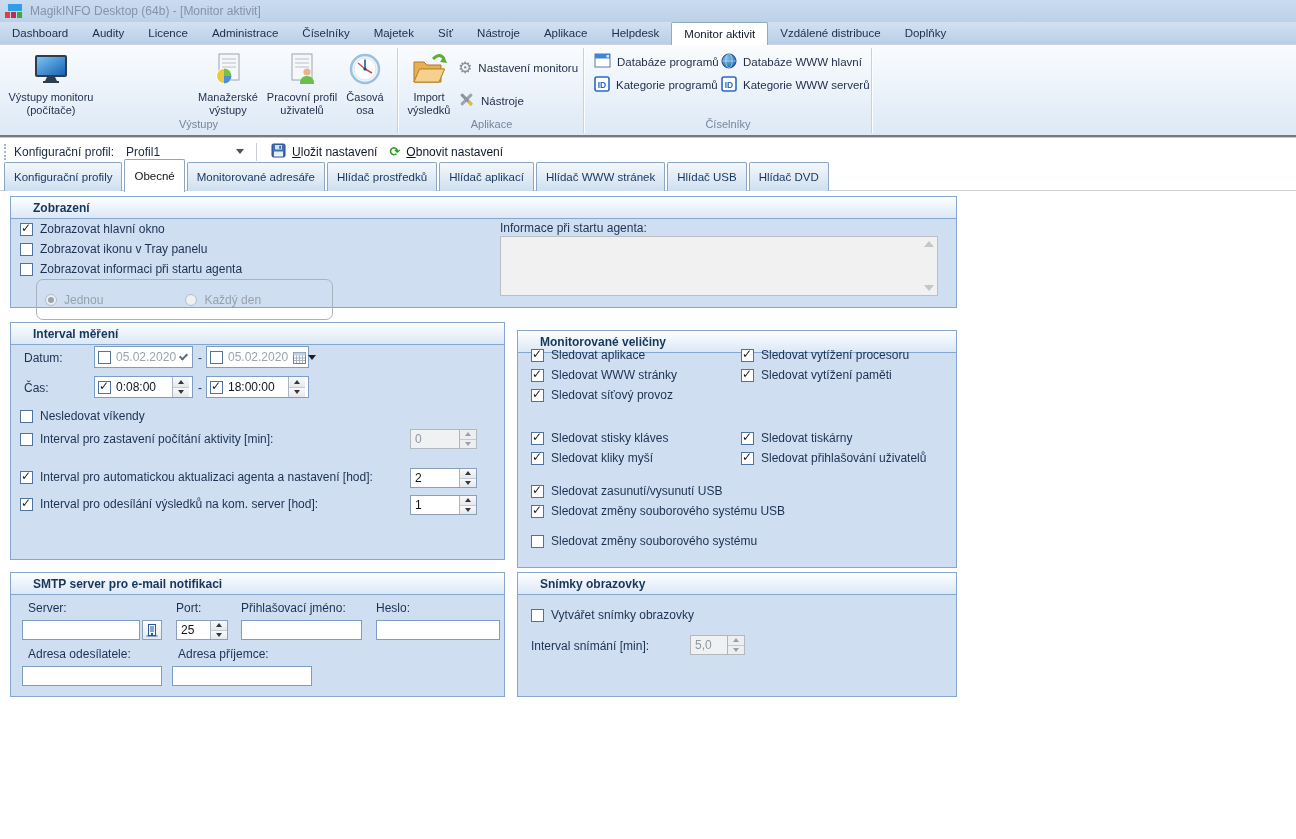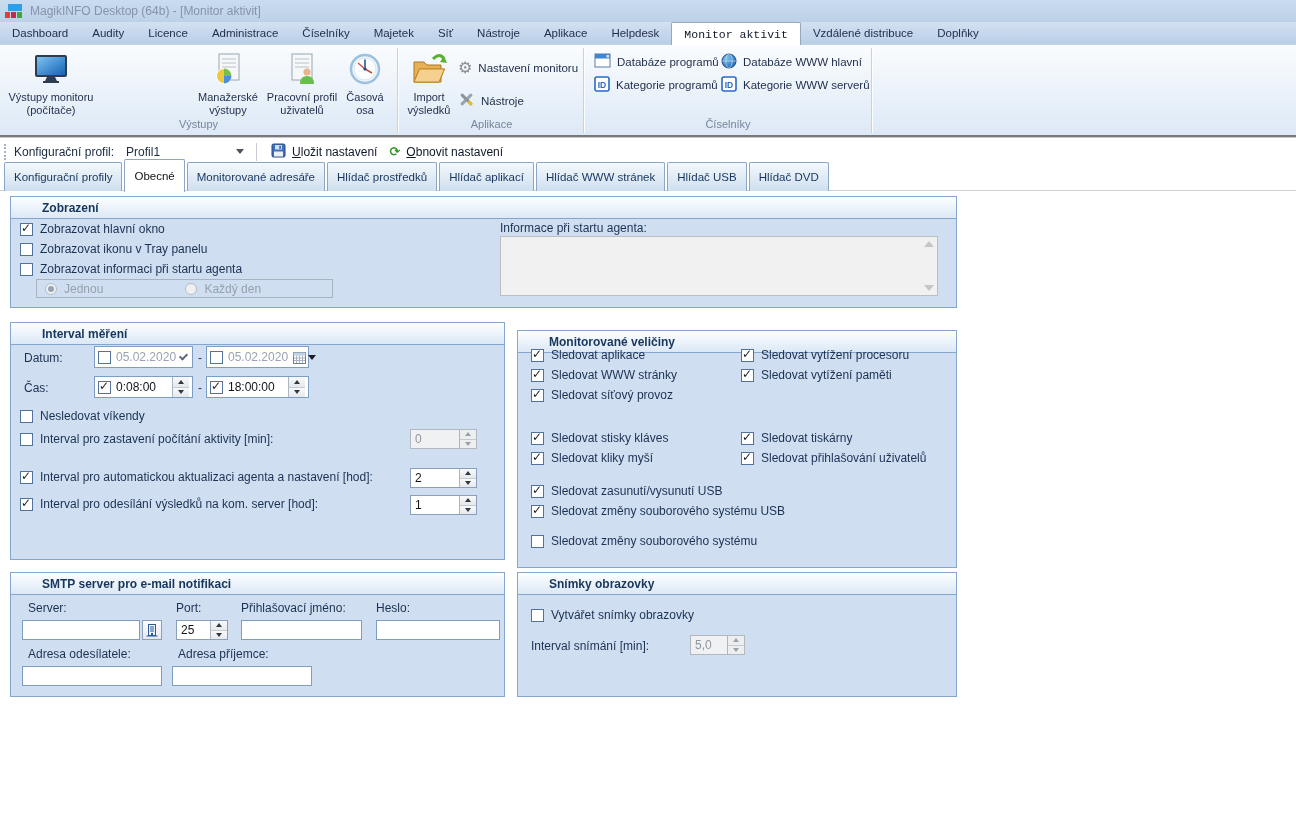--- a/index.html
+++ b/index.html
@@ -16,21 +16,21 @@
   .logo .bar{position:absolute;left:3px;top:0;width:14px;height:7px;background:#2e9fe6;}
   .logo .s1{position:absolute;left:0;top:8px;width:5px;height:6px;background:#e23c3c;}
   .logo .s2{position:absolute;left:6px;top:8px;width:5px;height:6px;background:#c22a52;}
   .logo .s3{position:absolute;left:12px;top:8px;width:5px;height:6px;background:#3ca83c;}
 
   
   #menubar{left:0;top:22px;width:1296px;height:23px;background:linear-gradient(#d3e1f2,#b9cee6);
            display:flex;align-items:stretch;border-bottom:1px solid #c6d4e6;box-sizing:border-box;}
   .menu-item{display:flex;align-items:center;padding:0 12px;font-size:11.5px;color:#1e2c49;cursor:default;}
   .menu-item.active{background:#fff;border:1px solid #98a8bc;border-bottom:none;border-radius:2px 2px 0 0;
-                    margin-bottom:-1px;color:#101827;font-family:Liberation Mono, monospace;}
+                    margin-bottom:-1px;color:#101827;}
 
   
   #ribbon{left:0;top:45px;width:1296px;height:90px;background:linear-gradient(#fafcfe,#dde9f6);}
   .rib-sep{position:absolute;top:3px;bottom:2px;width:1px;background:#c3d2e4;border-right:1px solid #fbfdff;}
   .rib-label{position:absolute;bottom:2px;height:15px;text-align:center;font-size:11px;color:#76859d;}
   .bigbtn{position:absolute;top:2px;height:84px;display:flex;flex-direction:column;align-items:center;
           justify-content:flex-start;text-align:center;font-size:11px;line-height:12.5px;color:#1e2c49;cursor:default;}
   .bigbtn .ic{height:38px;display:flex;align-items:center;justify-content:center;margin-top:3px;margin-bottom:3px;}
   .smallbtn{position:absolute;display:flex;align-items:center;gap:6px;font-size:11.5px;color:#1e2c49;cursor:default;}
   #riblines{left:0;top:135px;width:1296px;height:3px;background:#77797c;border-bottom:1px solid #c8cacc;box-sizing:border-box;}
@@ -52,21 +52,21 @@
   #tabline{left:0;top:190px;width:1296px;height:1px;background:#cdd2d8;}
   .tabs{position:absolute;left:4px;bottom:0;display:flex;align-items:flex-end;gap:2px;}
   .tab{height:20px;display:flex;align-items:center;padding:4px 9px;font-size:11.5px;color:#17355e;
        background:linear-gradient(#f3f8fc,#cfdfef);border:1px solid #8ca6c6;border-bottom:none;
        border-radius:2px 2px 0 0;cursor:default;}
   .tab.active{height:24px;background:#fff;color:#101418;position:relative;z-index:2;margin-bottom:-1px;}
 
   
   .gb{position:absolute;background:#cfdff1;border:1px solid #86a7cd;box-sizing:border-box;}
   .gb .hd{height:21px;background:linear-gradient(#fdfeff,#dbe8f6);border-bottom:1px solid #86a7cd;
-          font-weight:bold;font-size:12px;color:#16365c;display:flex;align-items:center;padding-left:31px;}
+          font-weight:bold;font-size:12px;color:#16365c;display:flex;align-items:center;padding-left:22px;}
 
   
   .cbrow{position:absolute;display:flex;align-items:center;gap:7px;font-size:12px;color:#1c3152;cursor:default;}
   .cb{width:13px;height:13px;background:#fff;border:1px solid #50729c;box-sizing:border-box;position:relative;flex:none;}
   .cb.checked::after{content:"✓";position:absolute;left:0px;top:-2px;font-size:12px;font-weight:bold;color:#1b1b1b;line-height:13px;}
   .radio{width:12px;height:12px;border-radius:50%;background:#eef0f2;border:1px solid #b4bcc6;box-sizing:border-box;position:relative;flex:none;}
   .radio.sel::after{content:"";position:absolute;left:2px;top:2px;width:6px;height:6px;border-radius:50%;background:#9aa4b0;}
   .dim{color:#97a1ad;}
 
   
@@ -319,21 +319,21 @@
     <span>Zobrazovat hlavní okno</span>
   </div>
   <div class="cbrow" style="left:20px;top:242px;">
     <span class="cb"></span>
     <span>Zobrazovat ikonu v Tray panelu</span>
   </div>
   <div class="cbrow" style="left:20px;top:262px;">
     <span class="cb"></span>
     <span>Zobrazovat informaci při startu agenta</span>
   </div>
-  <div class="radiopanel" style="left:36px;top:279px;width:297px;height:19px;">
+  <div class="radiopanel" style="left:36px;top:279px;width:297px;height:41px;border-radius:7px;">
     <div class="cbrow dim" style="position:static;margin-left:8px;">
       <span class="radio sel"></span>
       <span>Jednou</span>
     </div>
     <div class="cbrow dim" style="position:static;margin-left:82px;">
       <span class="radio"></span>
       <span>Každý den</span>
     </div>
   </div>
   <div class="lbl" style="left:500px;top:221px;">Informace při startu agenta:</div>

